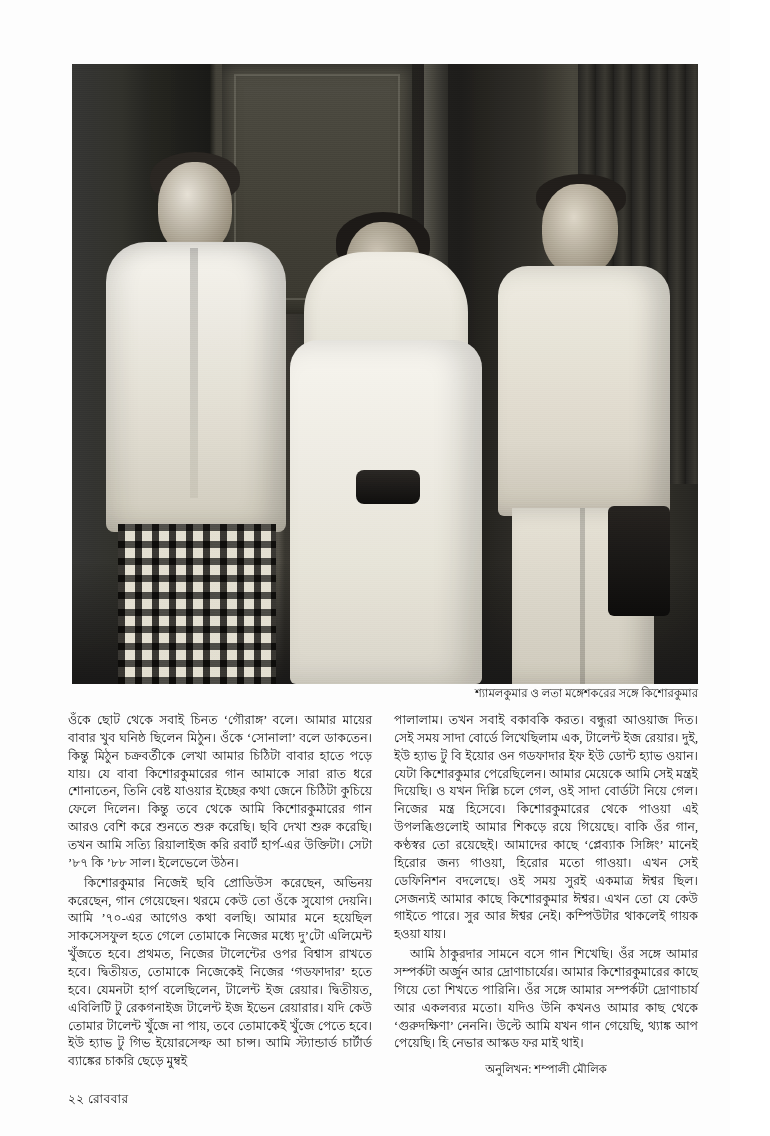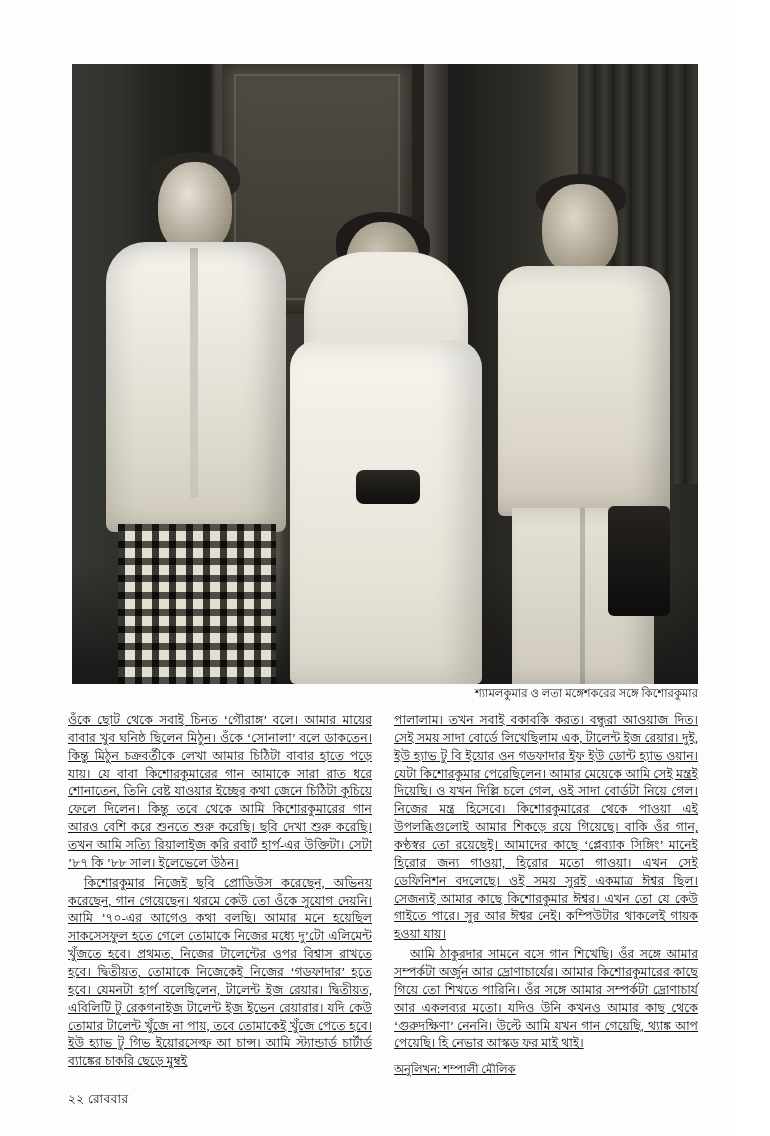--- a/index.html
+++ b/index.html
@@ -205,37 +205,36 @@
   }
 
   
   .columns {
     position: absolute;
     left: 68px;
     top: 712px;
     width: 634px;
     display: flex;
     gap: 22px;
-    text-decoration: underline;
   }
   .col {
     width: 304px;
     font-size: 12.4px;
     line-height: 1.44;
     text-align: justify;
     color: #0e0e0e;
   }
   .col p {
     margin: 0 0 2px 0;
     text-indent: 16px;
   }
   .col p.first { text-indent: 0; }
   .byline {
     margin-top: 8px;
-    text-align: left;
+    text-align: center;
     font-size: 11.5px;
   }
 
   
   .footer {
     position: absolute;
     left: 68px;
     bottom: 26px;
     font-size: 12px;
     letter-spacing: .5px;

